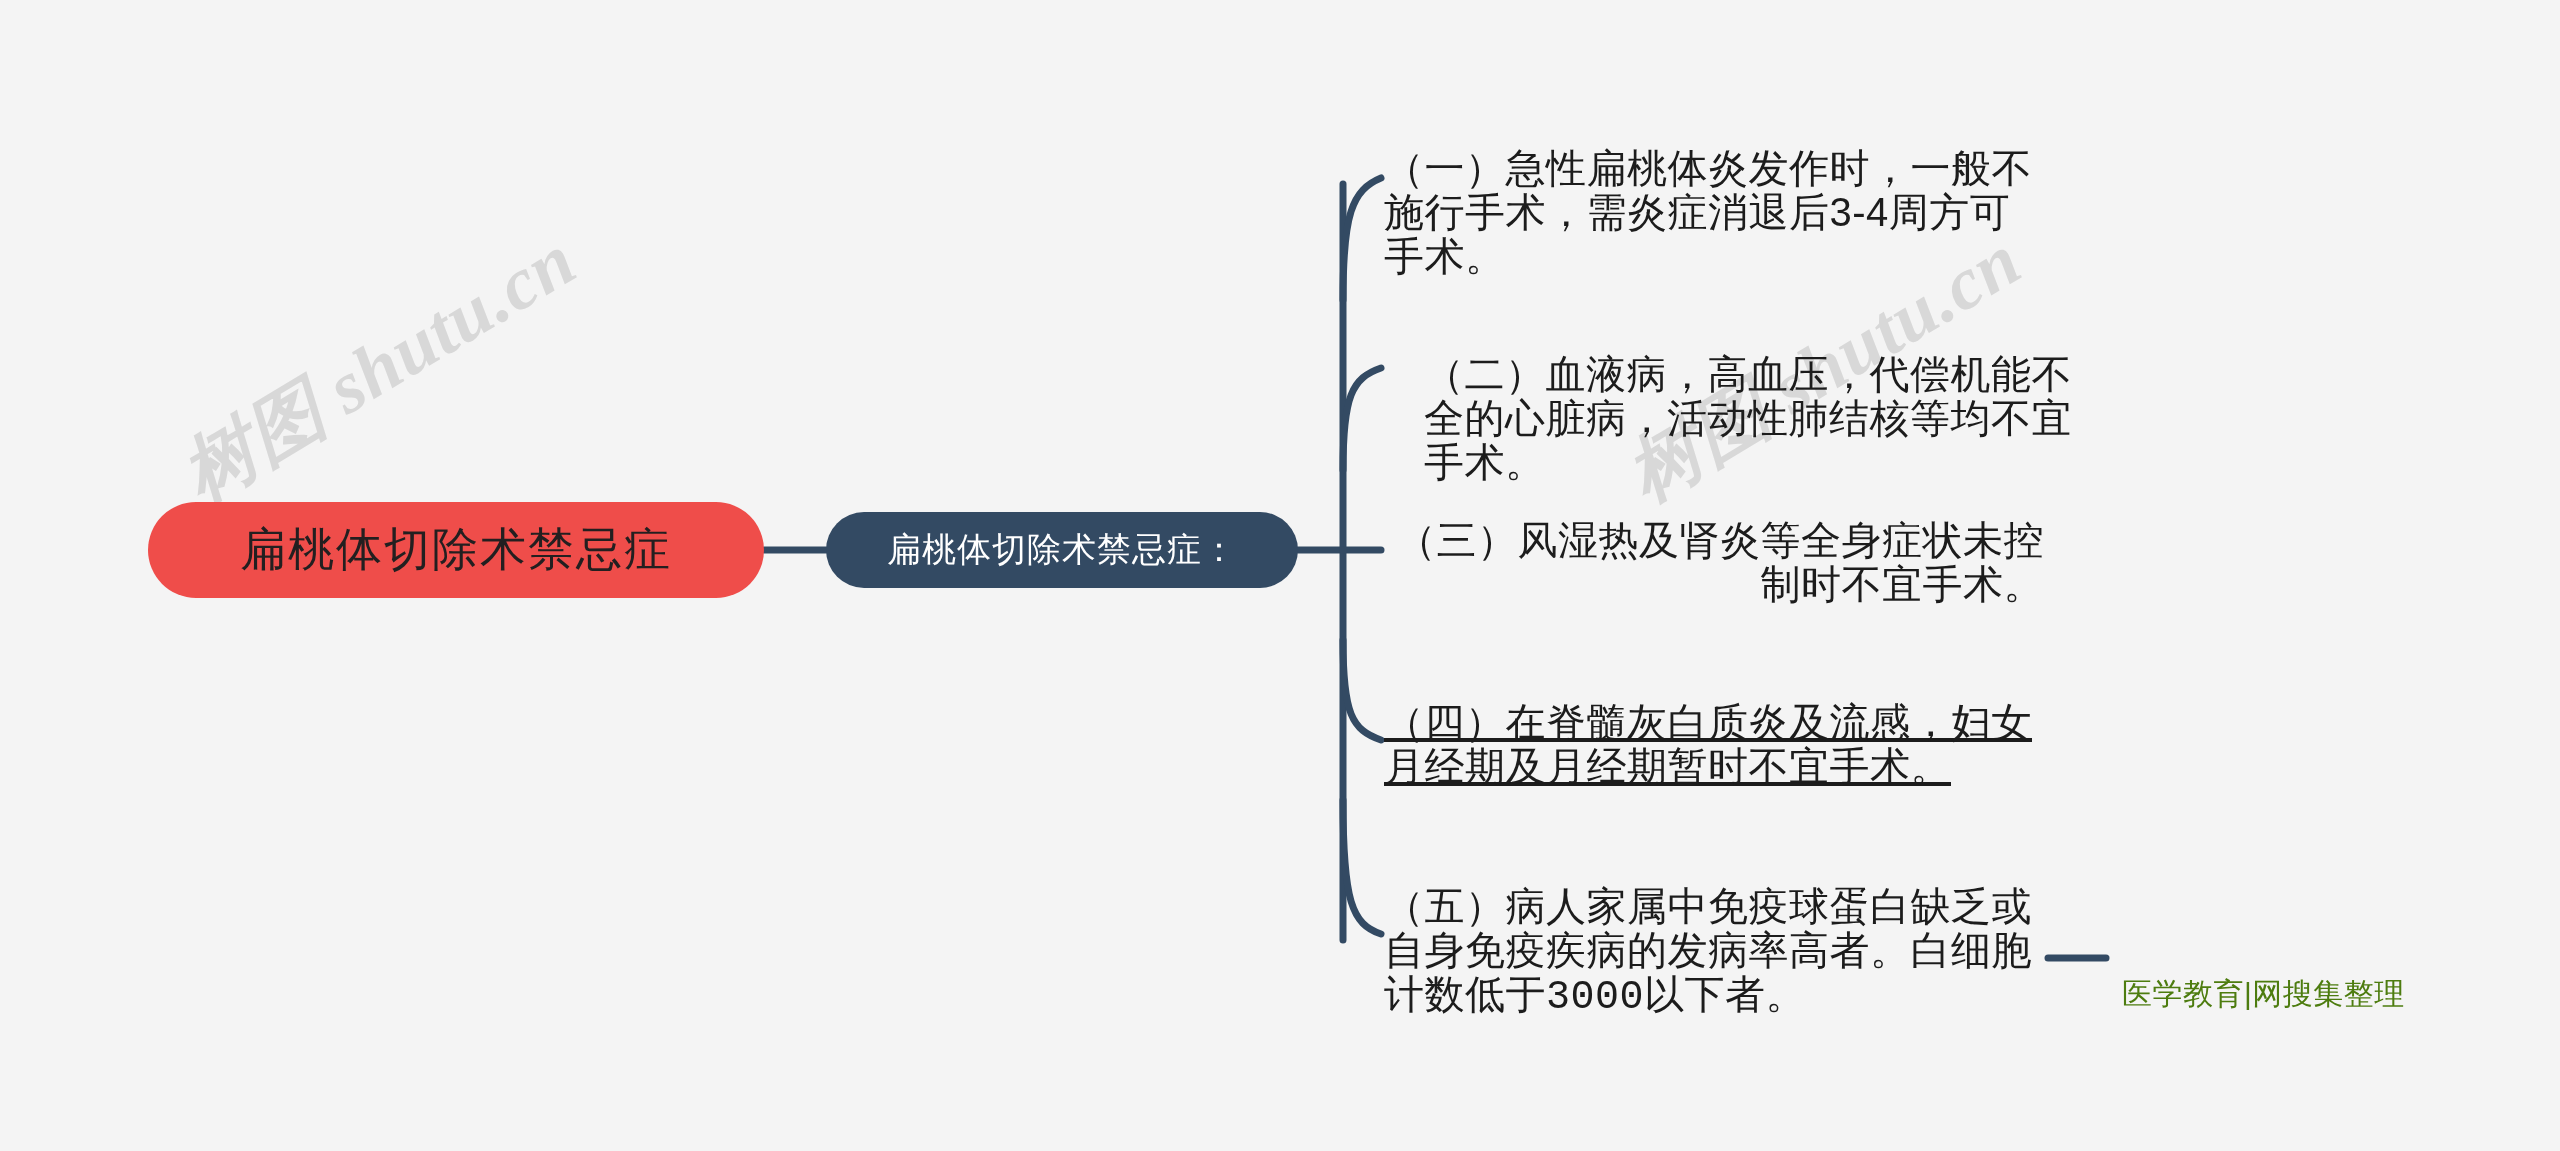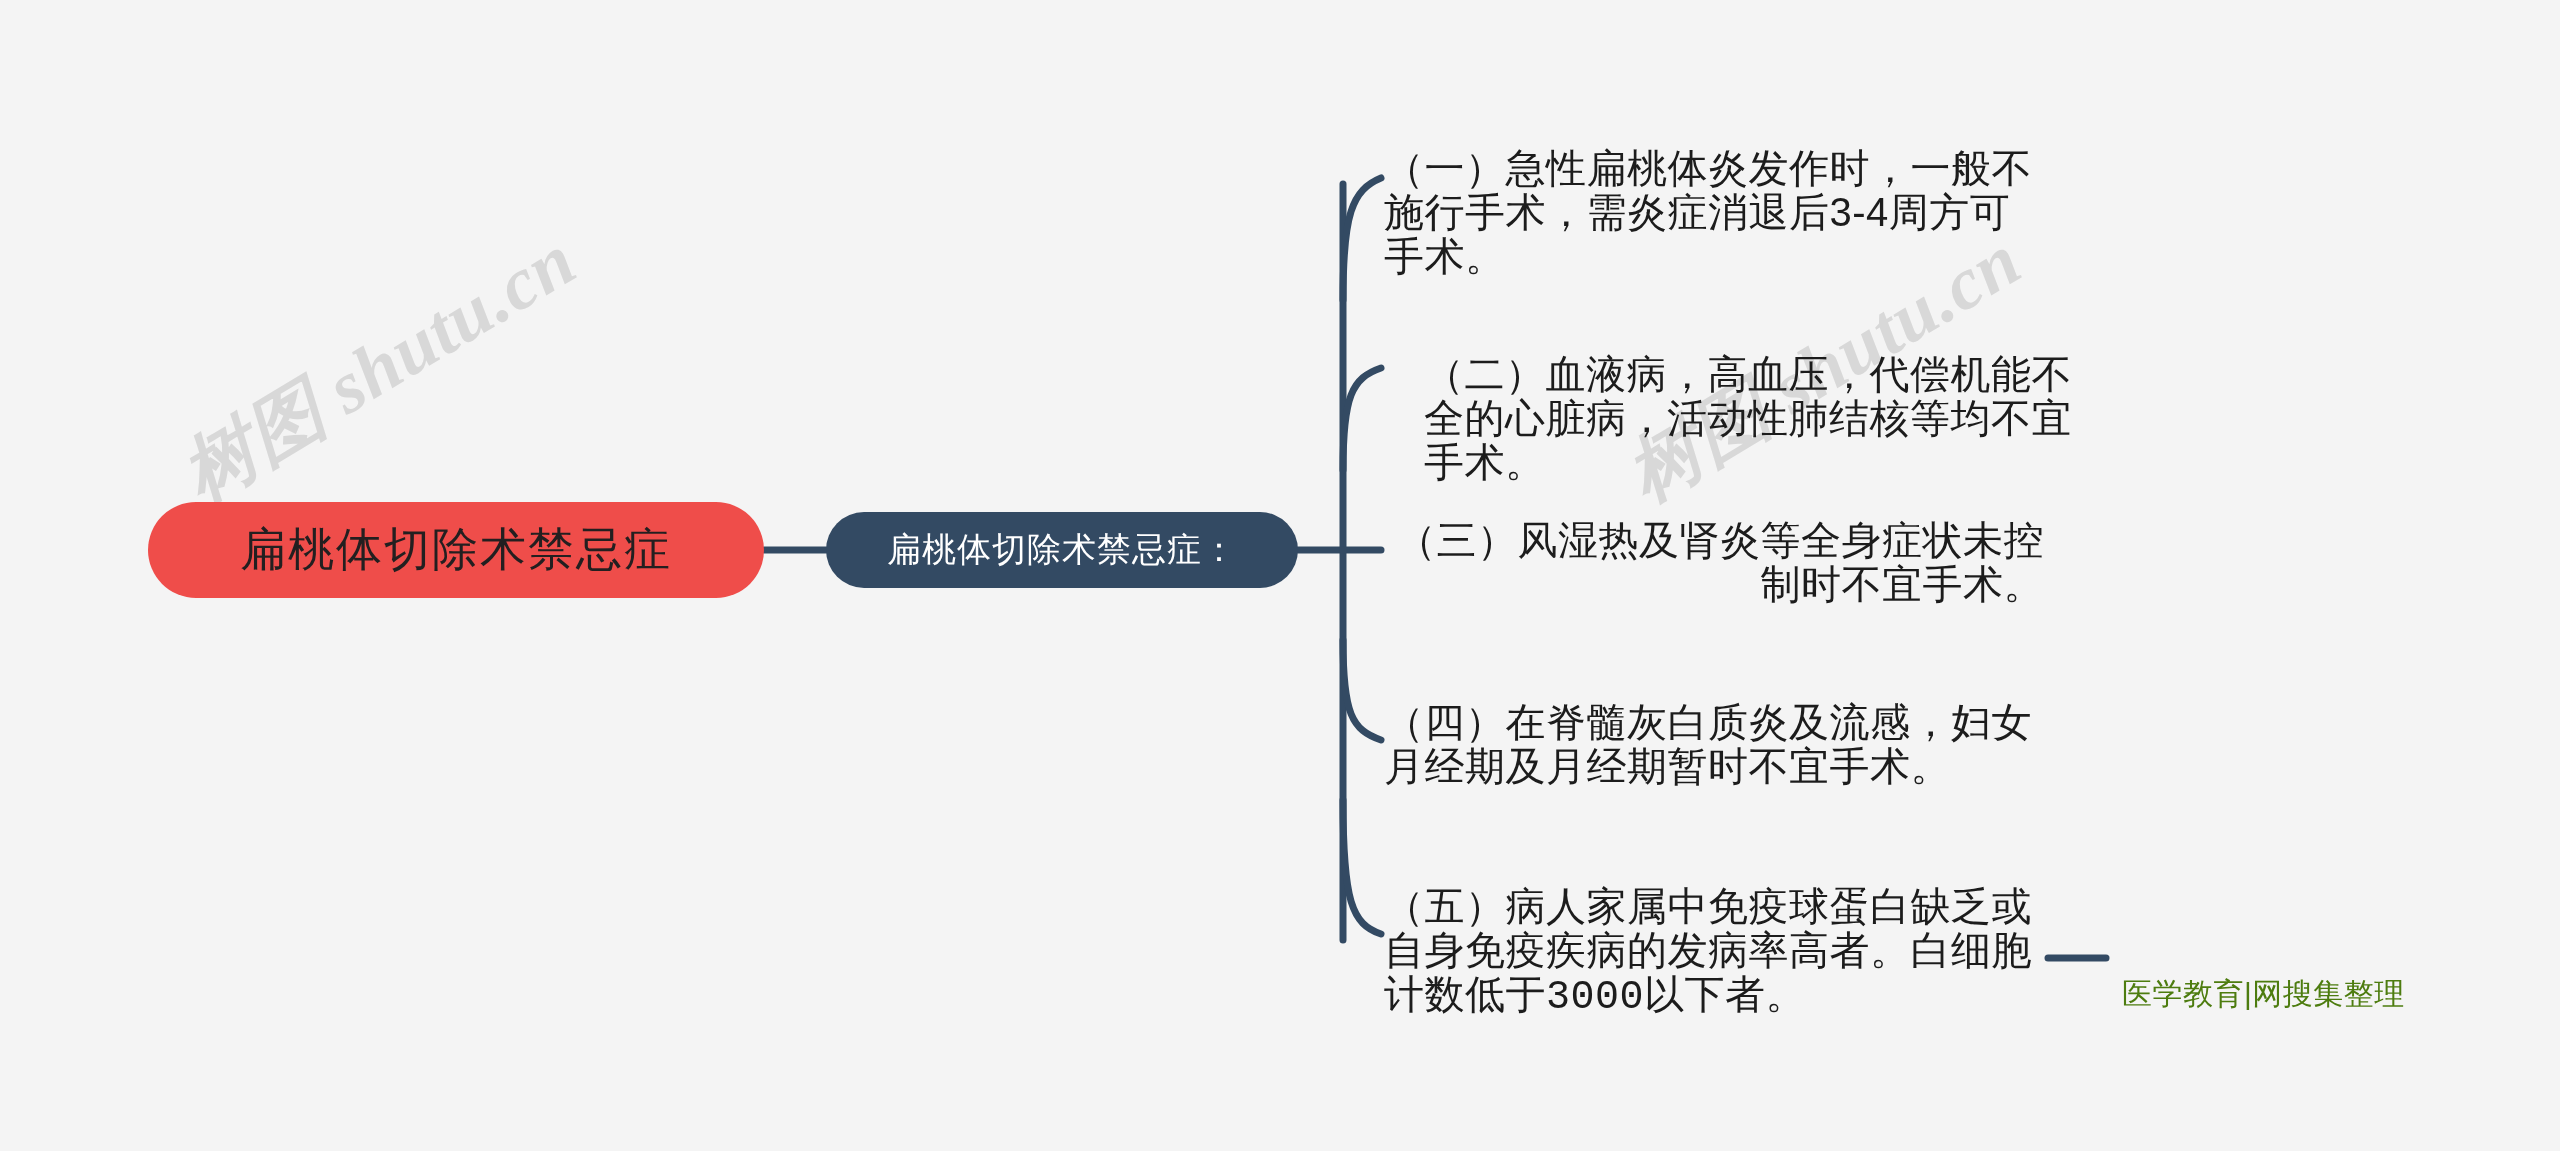--- a/index.html
+++ b/index.html
@@ -99,21 +99,21 @@
     color: #1c1c1c;
     font-size: 40px;
     line-height: 44px;
     letter-spacing: 0.5px;
     white-space: pre-line;
     text-indent: 0;
   }
   #leaf-1 { left: 1384px; top: 146px; width: 660px; }
   #leaf-2 { left: 1384px; top: 352px; width: 660px; margin-left: 40px; }
   #leaf-3 { left: 1384px; top: 518px; width: 660px; text-align: right; }
-  #leaf-4 { left: 1384px; top: 700px; width: 660px; }
+  #leaf-4 { left: 1384px; top: 700px; width: 660px; text-decoration: underline; }
   #leaf-5 { left: 1384px; top: 888px; width: 680px; font-family: Liberation Mono, monospace; }
 
   #source-node {
     position: absolute;
     left: 2122px;
     top: 972px;
     color: #4d7c0f;
     font-size: 30px;
     line-height: 44px;
     letter-spacing: 0.5px;

